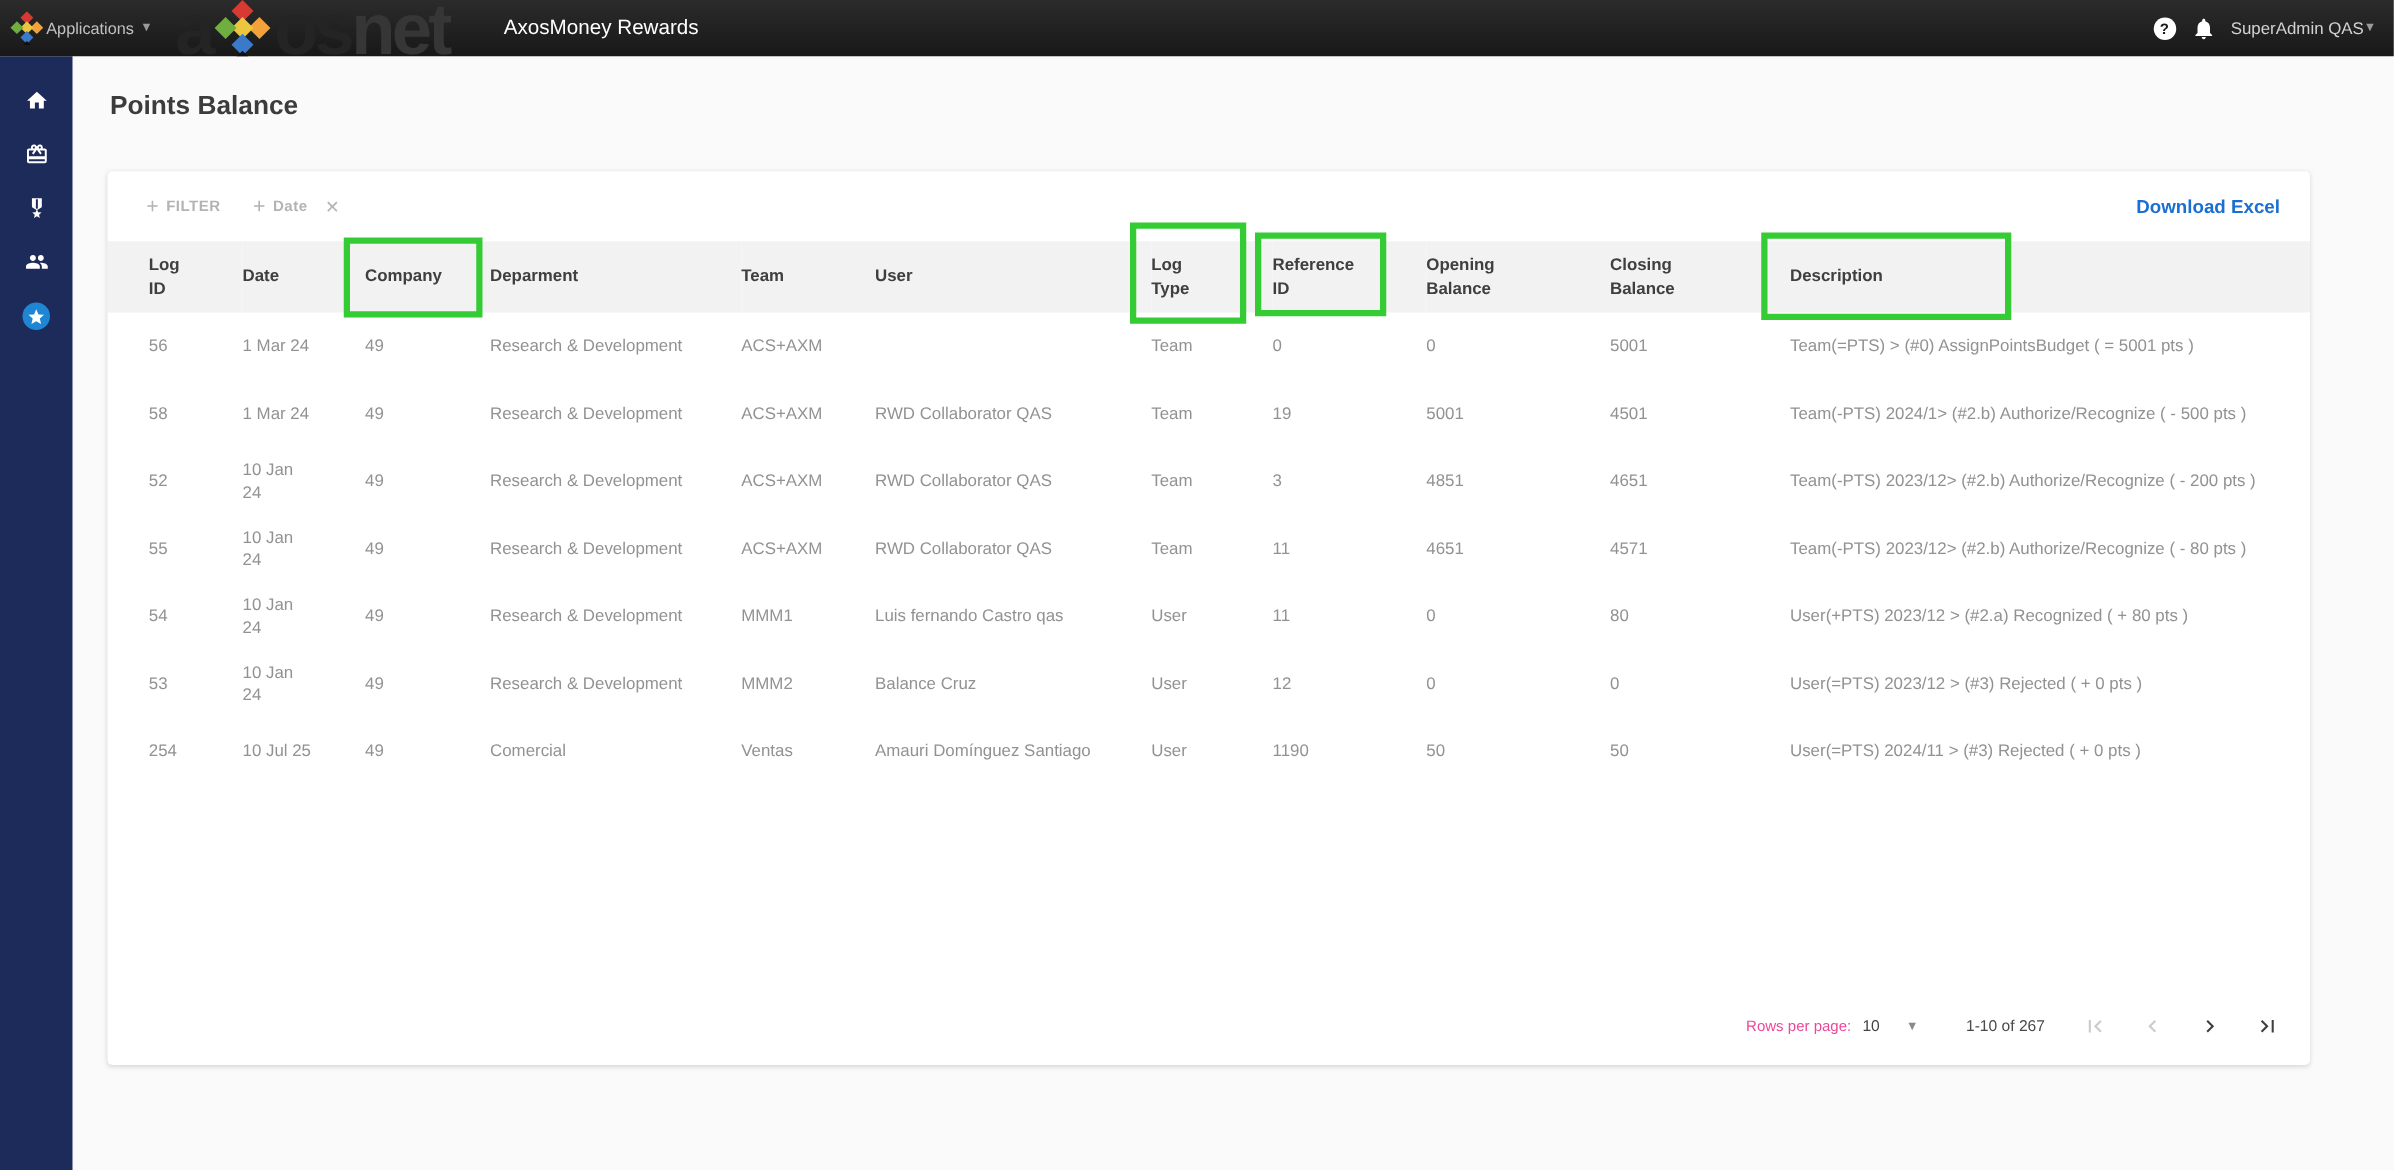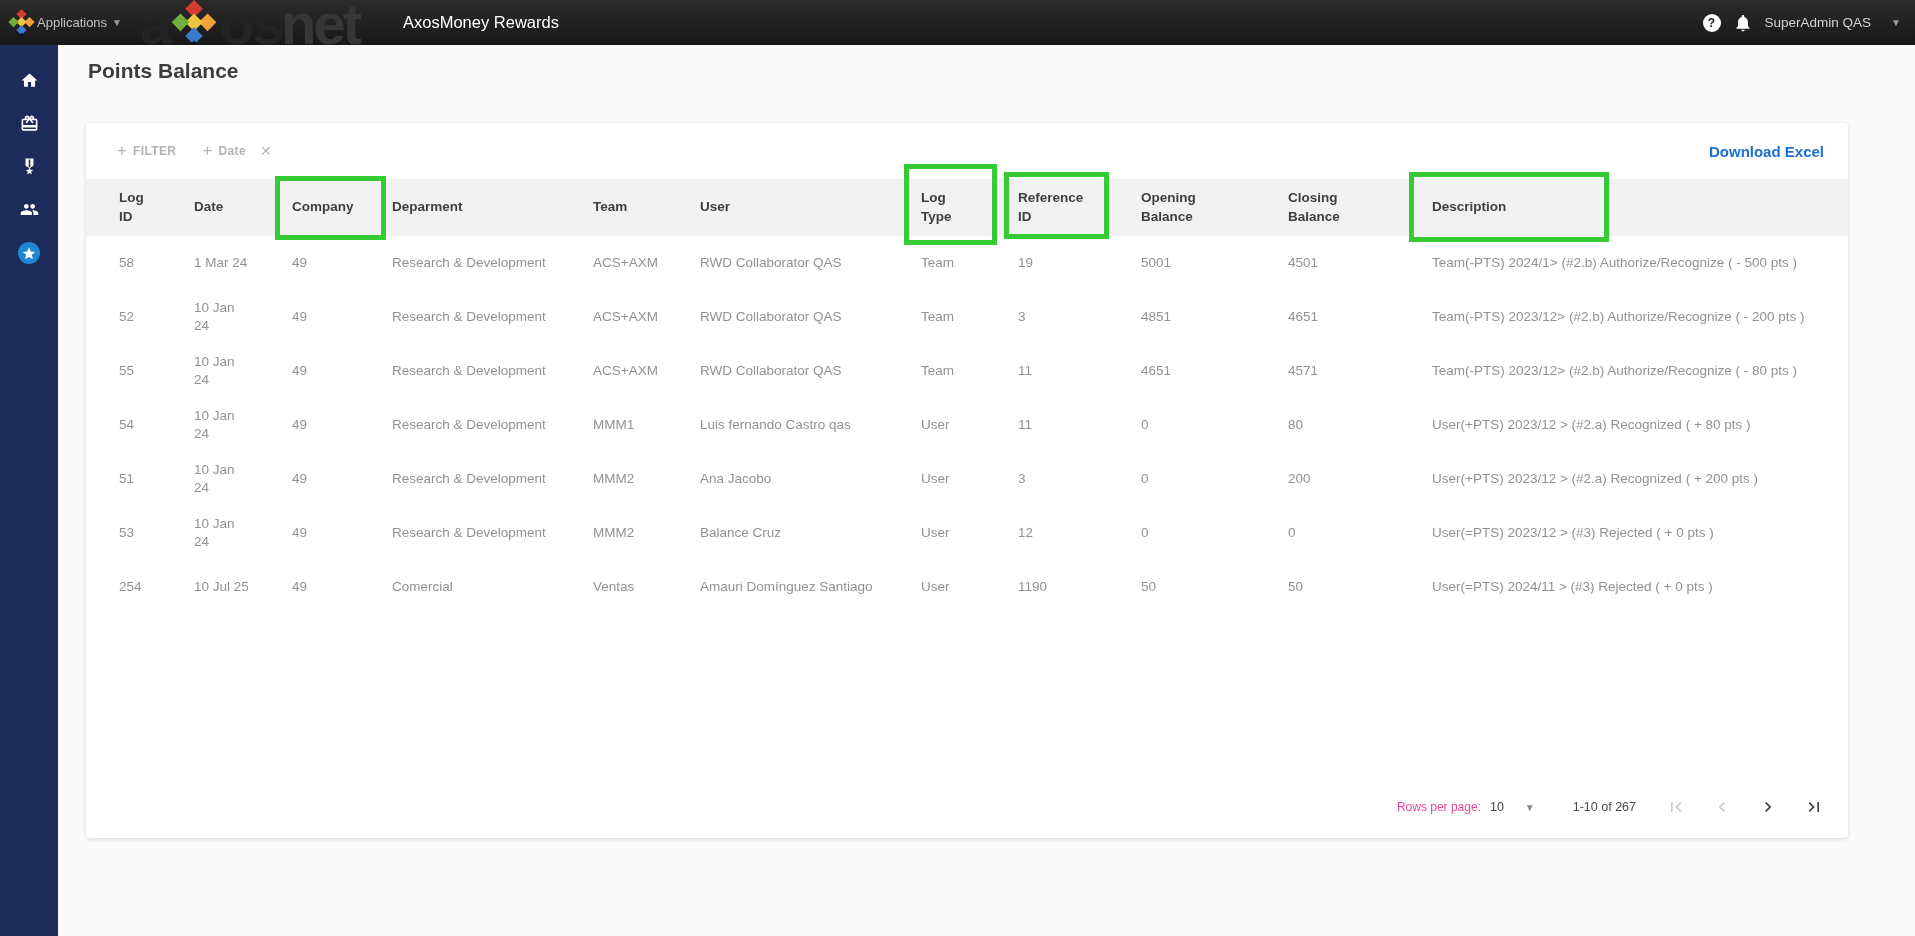--- a/index.html
+++ b/index.html
@@ -16,31 +16,31 @@
   .watermark { position:absolute; left:140px; top:-14px; height:74px; display:flex; align-items:center;
                font-size:58px; font-weight:bold; letter-spacing:-3px; white-space:nowrap; }
   .wm-dark { color:#242424; } .wm-light { color:#363636; }
   .wm-x { width:46px; height:46px; margin:0 2px; }
   .app-title { position:absolute; left:403px; top:0; height:45px; display:flex; align-items:center;
                color:#ffffff; font-size:16.5px; }
   .top-right { position:absolute; right:14px; top:0; height:45px; display:flex; align-items:center; gap:12px; }
   .help-bubble { width:18px; height:18px; border-radius:50%; background:#ffffff; color:#1c1c1c;
                  font-size:12px; font-weight:bold; display:flex; align-items:center; justify-content:center; cursor:pointer; }
   .bell { width:20px; height:20px; cursor:pointer; }
-  .user-menu { display:flex; align-items:center; gap:20px; color:#d2d2d2; font-size:13.5px; cursor:pointer; }
+  .user-menu { display:flex; align-items:center; gap:0; color:#d2d2d2; font-size:13.5px; cursor:pointer; }
 
   
   .sidebar { position:absolute; left:0; top:45px; width:58px; height:891px; background:#1c2b5a; z-index:20; }
   .side-item { width:58px; height:43px; display:flex; align-items:center; justify-content:center; cursor:pointer; }
   .side-item svg { width:19px; height:19px; fill:#ffffff; }
   .side-item.big svg { width:24px; height:24px; }
   .sidebar .spacer-top { height:14px; }
 
   
-  .main { position:absolute; left:58px; top:31px; width:1857px; height:891px; background:#fafafa; }
+  .main { position:absolute; left:58px; top:45px; width:1857px; height:891px; background:#fafafa; }
   .page-title { position:absolute; left:30px; top:28px; font-size:21px; font-weight:bold; color:#3c3c3c; }
 
   .card { position:absolute; left:28px; top:92px; width:1762px; height:715px; background:#ffffff;
           border-radius:4px; box-shadow:0 1px 4px rgba(0,0,0,0.14); }
 
   
   .toolbar { position:absolute; left:0; top:0; width:100%; height:56px; display:flex; align-items:center;
              padding:0 24px 0 31px; }
   .chip { display:flex; align-items:center; gap:6px; color:#b3b3b3; font-weight:bold; cursor:pointer; }
   .chip .plus { font-size:17px; font-weight:normal; }
@@ -204,20 +204,33 @@
 ID</th>
             <th class="col-opening_balance">Opening
 Balance</th>
             <th class="col-closing_balance">Closing
 Balance</th>
             <th class="col-description">Description</th>
           </tr>
         </thead>
       <tbody id="table-body">
           <tr>
+            <td class="col-log_id">56</td>
+            <td class="col-date">1 Mar 24</td>
+            <td class="col-company">49</td>
+            <td class="col-deparment">Research &amp; Development</td>
+            <td class="col-team">ACS+AXM</td>
+            <td class="col-user"></td>
+            <td class="col-log_type">Team</td>
+            <td class="col-reference_id">0</td>
+            <td class="col-opening_balance">0</td>
+            <td class="col-closing_balance">5001</td>
+            <td class="col-description">Team(=PTS) &gt; (#0) AssignPointsBudget ( = 5001 pts )</td>
+          </tr>
+          <tr>
             <td class="col-log_id">58</td>
             <td class="col-date">1 Mar 24</td>
             <td class="col-company">49</td>
             <td class="col-deparment">Research &amp; Development</td>
             <td class="col-team">ACS+AXM</td>
             <td class="col-user">RWD Collaborator QAS</td>
             <td class="col-log_type">Team</td>
             <td class="col-reference_id">19</td>
             <td class="col-opening_balance">5001</td>
             <td class="col-closing_balance">4501</td>
@@ -257,34 +270,20 @@
 24</td>
             <td class="col-company">49</td>
             <td class="col-deparment">Research &amp; Development</td>
             <td class="col-team">MMM1</td>
             <td class="col-user">Luis fernando Castro qas</td>
             <td class="col-log_type">User</td>
             <td class="col-reference_id">11</td>
             <td class="col-opening_balance">0</td>
             <td class="col-closing_balance">80</td>
             <td class="col-description">User(+PTS) 2023/12 &gt; (#2.a) Recognized ( + 80 pts )</td>
-          </tr>
-          <tr>
-            <td class="col-log_id">51</td>
-            <td class="col-date">10 Jan
-24</td>
-            <td class="col-company">49</td>
-            <td class="col-deparment">Research &amp; Development</td>
-            <td class="col-team">MMM2</td>
-            <td class="col-user">Ana Jacobo</td>
-            <td class="col-log_type">User</td>
-            <td class="col-reference_id">3</td>
-            <td class="col-opening_balance">0</td>
-            <td class="col-closing_balance">200</td>
-            <td class="col-description">User(+PTS) 2023/12 &gt; (#2.a) Recognized ( + 200 pts )</td>
           </tr>
           <tr>
             <td class="col-log_id">53</td>
             <td class="col-date">10 Jan
 24</td>
             <td class="col-company">49</td>
             <td class="col-deparment">Research &amp; Development</td>
             <td class="col-team">MMM2</td>
             <td class="col-user">Balance Cruz</td>
             <td class="col-log_type">User</td>

